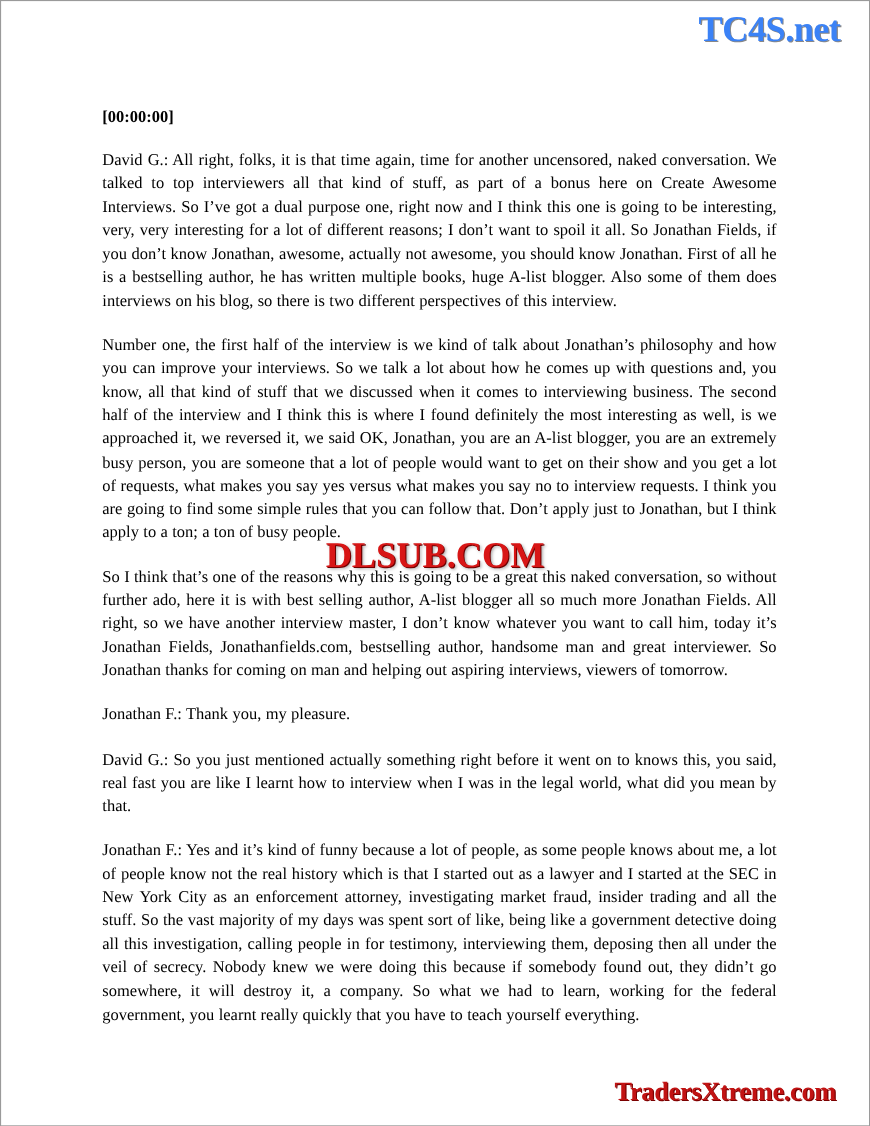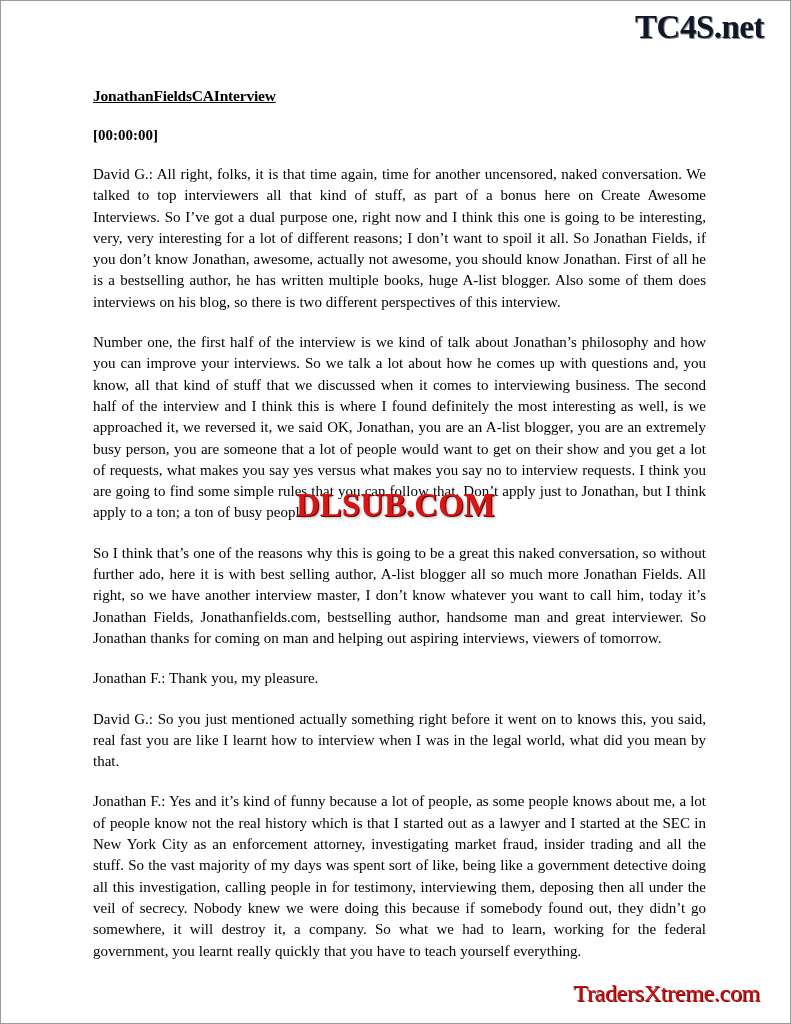--- a/index.html
+++ b/index.html
@@ -23,31 +23,31 @@
     border: 1px solid #9a9a9a;
     background: #fff;
   }
   .watermark-top {
     position: absolute;
     top: 8px;
     right: 26px;
     font-family: "Liberation Serif", serif;
     font-weight: bold;
     font-size: 33px;
-    color: #0f172a;
+    color: #3b82f6;
     letter-spacing: -0.5px;
     text-shadow: 1px 1px 0 #888;
     margin-left: 29px;
   }
   .watermark-bottom {
     position: absolute;
     bottom: 16px;
     right: 30px;
     font-family: "Liberation Serif", serif;
-    font-weight: normal;
+    font-weight: bold;
     font-size: 24px;
     color: #c21313;
     letter-spacing: -0.3px;
     text-shadow: 1px 1px 0 #7a0000;
   }
   .watermark-center {
     position: absolute;
     top: 484px;
     left: 50%;
     transform: translateX(-50%);
@@ -89,21 +89,20 @@
   p.para:last-child { margin-bottom: 0; }
 </style>
 </head>
 <body>
 
 <div class="page">
 
   <div class="watermark-top">TC4S.net</div>
 
   <div class="content">
-    <h1 class="doc-title">JonathanFieldsCAInterview</h1>
     <div class="timestamp">[00:00:00]</div>
 
     <p class="para">David G.: All right, folks, it is that time again, time for another uncensored, naked conversation. We talked to top interviewers all that kind of stuff, as part of a bonus here on Create Awesome Interviews. So I’ve got a dual purpose one, right now and I think this one is going to be interesting, very, very interesting for a lot of different reasons; I don’t want to spoil it all. So Jonathan Fields, if you don’t know Jonathan, awesome, actually not awesome, you should know Jonathan. First of all he is a bestselling author, he has written multiple books, huge A-list blogger. Also some of them does interviews on his blog, so there is two different perspectives of this interview.</p>
     <p class="para">Number one, the first half of the interview is we kind of talk about Jonathan’s philosophy and how you can improve your interviews. So we talk a lot about how he comes up with questions and, you know, all that kind of stuff that we discussed when it comes to interviewing business. The second half of the interview and I think this is where I found definitely the most interesting as well, is we approached it, we reversed it, we said OK, Jonathan, you are an A-list blogger, you are an extremely busy person, you are someone that a lot of people would want to get on their show and you get a lot of requests, what makes you say yes versus what makes you say no to interview requests. I think you are going to find some simple rules that you can follow that. Don’t apply just to Jonathan, but I think apply to a ton; a ton of busy people.</p>
     <p class="para">So I think that’s one of the reasons why this is going to be a great this naked conversation, so without further ado, here it is with best selling author, A-list blogger all so much more Jonathan Fields. All right, so we have another interview master, I don’t know whatever you want to call him, today it’s Jonathan Fields, Jonathanfields.com, bestselling author, handsome man and great interviewer. So Jonathan thanks for coming on man and helping out aspiring interviews, viewers of tomorrow.</p>
     <p class="para">Jonathan F.: Thank you, my pleasure.</p>
     <p class="para">David G.: So you just mentioned actually something right before it went on to knows this, you said, real fast you are like I learnt how to interview when I was in the legal world, what did you mean by that.</p>
     <p class="para">Jonathan F.: Yes and it’s kind of funny because a lot of people, as some people knows about me, a lot of people know not the real history which is that I started out as a lawyer and I started at the SEC in New York City as an enforcement attorney, investigating market fraud, insider trading and all the stuff. So the vast majority of my days was spent sort of like, being like a government detective doing all this investigation, calling people in for testimony, interviewing them, deposing then all under the veil of secrecy. Nobody knew we were doing this because if somebody found out, they didn’t go somewhere, it will destroy it, a company. So what we had to learn, working for the federal government, you learnt really quickly that you have to teach yourself everything.</p>
   </div>
 

